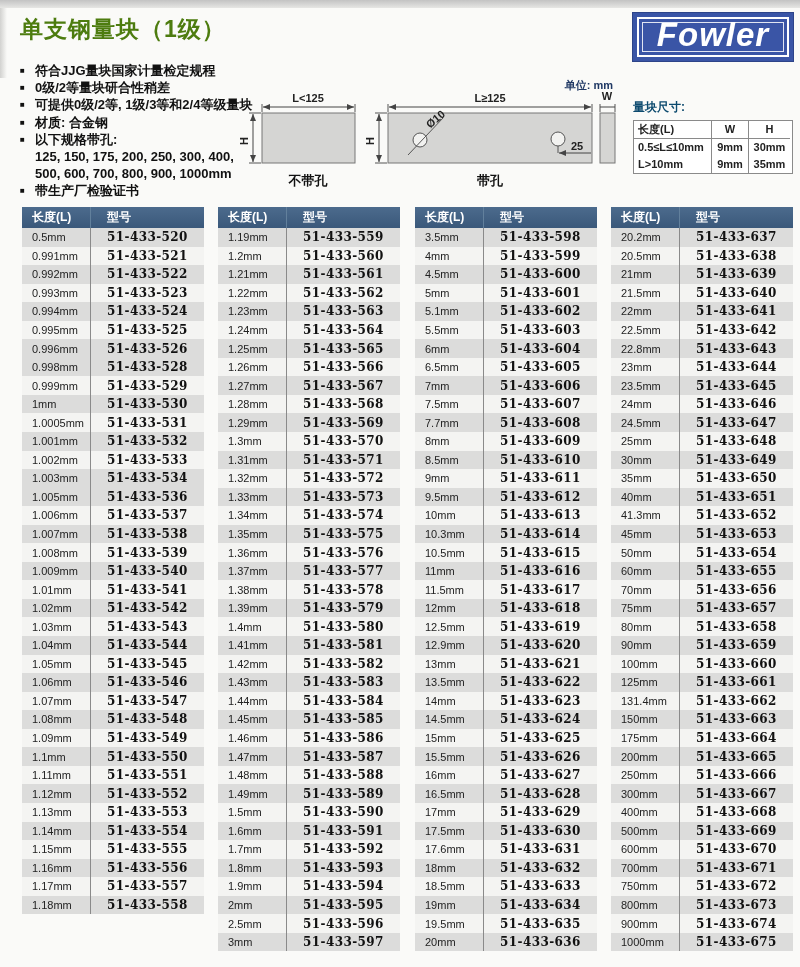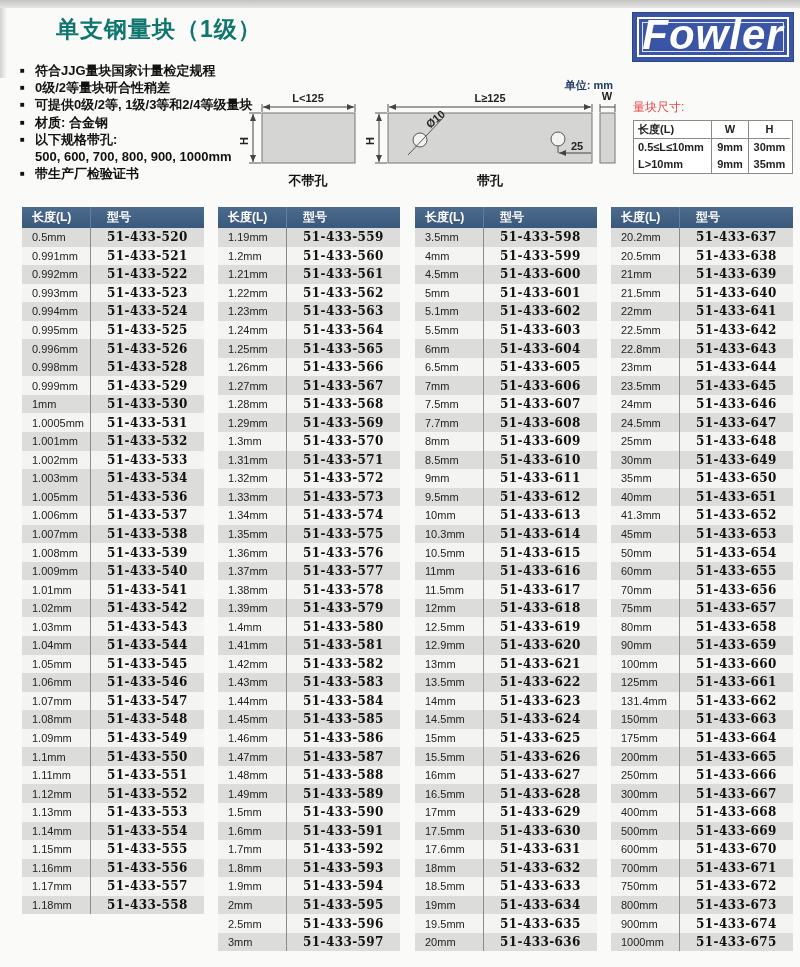--- a/index.html
+++ b/index.html
@@ -7,46 +7,46 @@
     width:800px;height:967px;position:relative;overflow:hidden;
     background:#FAFAF8;
     font-family:"Liberation Sans","DejaVu Sans",sans-serif;
     color:#1a1a1a;
   }
   .top-edge{position:absolute;top:0;left:0;width:800px;height:8px;
     background:linear-gradient(#C3C3C3,#E6E6E4);}
   .left-edge{position:absolute;top:8px;left:0;width:7px;height:70px;
     background:linear-gradient(90deg,#D2D2D0,#FAFAF8);}
 
-  .page-title{position:absolute;left:20px;top:14px;font-size:23px;font-weight:bold;color:#0f766e;letter-spacing:1px;margin-left:36px;}
+  .page-title{position:absolute;left:20px;top:14px;font-size:23px;font-weight:bold;color:#4d7c0f;letter-spacing:1px;}
 
   
   .logo{position:absolute;left:632px;top:12px;width:162px;height:50px;background:#3A55A6;
     border:1px solid #2d4489;box-sizing:border-box;padding:4px;}
   .logo-inner{width:100%;height:100%;box-sizing:border-box;border:2px solid #fff;
     box-shadow:inset 0 0 0 3px #3A55A6, inset 0 0 0 4px rgba(255,255,255,.85);
     display:flex;align-items:center;justify-content:center;}
-  .logo-text{color:#fff;font-size:42px;font-weight:bold;font-style:italic;letter-spacing:1px;
+  .logo-text{color:#fff;font-size:33px;font-weight:bold;font-style:italic;letter-spacing:1px;
     transform:translateY(-2px);}
 
   
   .features{position:absolute;left:20px;top:62px;width:270px;}
   .feat-line{display:flex;line-height:17.2px;font-size:13px;font-weight:bold;color:#111;}
   .feat-bullet{width:15px;font-size:8px;line-height:17.2px;color:#111;flex:none;}
 
   
   .diagram{position:absolute;left:240px;top:60px;}
   .diagram text{font-family:"Liberation Sans",sans-serif;}
   .dim-label{font-size:11px;font-weight:bold;fill:#222;}
   .cap-label{font-size:13px;font-weight:bold;fill:#111;}
   .unit-label{font-size:11px;font-weight:bold;fill:#1F3864;}
 
   
   .size-block{position:absolute;left:633px;top:99px;width:160px;}
-  .size-title{font-size:12px;font-weight:normal;color:#ef4444;margin-bottom:4px;}
+  .size-title{font-size:12px;font-weight:bold;color:#0c4a6e;margin-bottom:4px;}
   .size-table{border:1px solid #8a8a8a;background:#fff;}
   .size-row{display:grid;grid-template-columns:78px 37px 41px;}
   .size-row > span{border-right:1px solid #8a8a8a;border-bottom:1px solid #8a8a8a;
     padding:2px 4px;font-size:11px;font-weight:bold;color:#222;height:13px;line-height:13px;}
   .size-row > span:last-child{border-right:none;}
   .size-row.last > span{border-bottom:none;}
   .size-row .c{text-align:center;}
 
   
   .spec-col{position:absolute;top:207px;width:182px;}
@@ -97,20 +97,24 @@
     <div class="feat-line alt-b">
       <span class="feat-bullet">■</span>
       <span class="feat-text">材质: 合金钢</span>
     </div>
 
     <div class="feat-line alt-a">
       <span class="feat-bullet">■</span>
       <span class="feat-text">以下规格带孔:</span>
     </div>
 
+    <div class="feat-line alt-b">
+      <span class="feat-bullet"></span>
+      <span class="feat-text">125, 150, 175, 200, 250, 300, 400,</span>
+    </div>
 
     <div class="feat-line alt-a">
       <span class="feat-bullet"></span>
       <span class="feat-text">500, 600, 700, 800, 900, 1000mm</span>
     </div>
 
     <div class="feat-line alt-b">
       <span class="feat-bullet">■</span>
       <span class="feat-text">带生产厂检验证书</span>
     </div>

